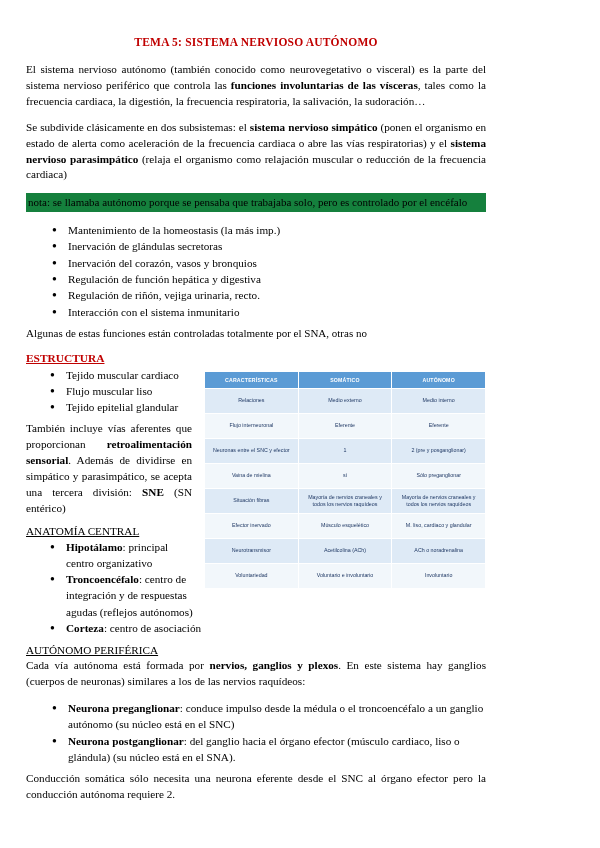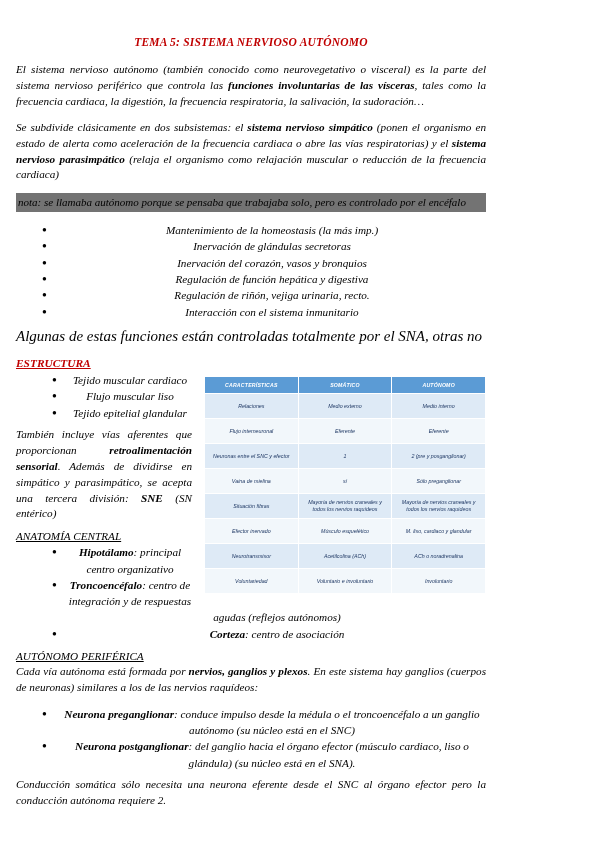--- a/index.html
+++ b/index.html
@@ -11,41 +11,40 @@
     width: 600px;
     height: 848px;
     font-family: "Liberation Serif", serif;
     color: #000000;
     overflow: hidden;
   }
   .page {
     position: relative;
     width: 520px;
     height: 848px;
-    padding: 36px 34px 10px 16px;
+    padding: 36px 34px 10px 26px;
     box-sizing: border-box;
-    font-style: italic;
   }
   .doc-title {
     text-align: center;
     font-weight: bold;
     font-size: 11.5px;
     color: #c00000;
     letter-spacing: 0.2px;
     margin-bottom: 14px;
   }
   p {
     margin: 0 0 10px 0;
     font-size: 11.2px;
     line-height: 1.42;
     text-align: justify;
   }
   b { font-weight: bold; }
   .highlight {
-    background: #737373;
+    background: #15803d;
     display: block;
     font-size: 11px;
     line-height: 1.5;
     padding: 1px 2px;
     margin: 6px 0 10px 0;
   }
   .section-head {
     color: #c00000;
     font-weight: bold;
     font-size: 11.4px;
@@ -57,32 +56,32 @@
   ul {
     margin: 2px 0 6px 0;
     padding-left: 40px;
     list-style: none;
   }
   ul li {
     font-size: 11.2px;
     line-height: 1.46;
     position: relative;
     padding-left: 2px;
-    text-align: center;
+    text-align: left;
   }
   ul li::before {
     content: "\25CF";
     position: absolute;
     left: -14px;
     top: 0;
     font-size: 8px;
     line-height: 1.9;
   }
   .tight-note {
-    font-size: 15px;
+    font-size: 11px;
     line-height: 1.42;
     margin: 0 0 10px 0;
   }
   .anat-underline {
     text-decoration: underline;
     font-size: 11.2px;
     margin: 8px 0 2px 0;
   }
   
   .float-table {
@@ -131,21 +130,20 @@
     line-height: 1.42;
     text-align: justify;
     margin: 0 0 8px 0;
   }
   ul.narrow-list {
     padding-left: 38px;
   }
   ul.narrow-list li {
     font-size: 11.2px;
     line-height: 1.45;
-    margin-left: 12px;
   }
 </style>
 </head>
 <body>
 
 <div class="page">
 
   <div class="doc-title">TEMA 5: SISTEMA NERVIOSO AUTÓNOMO</div>
 
   <p>

